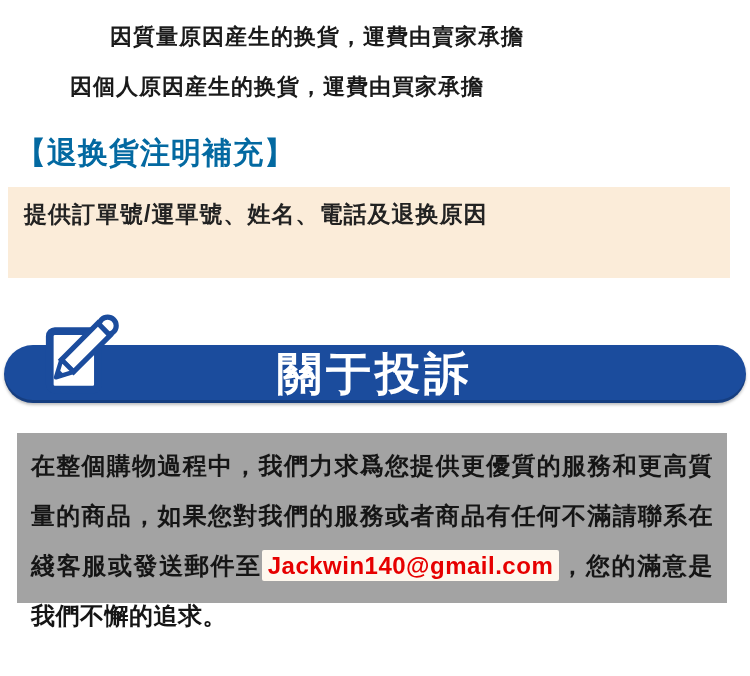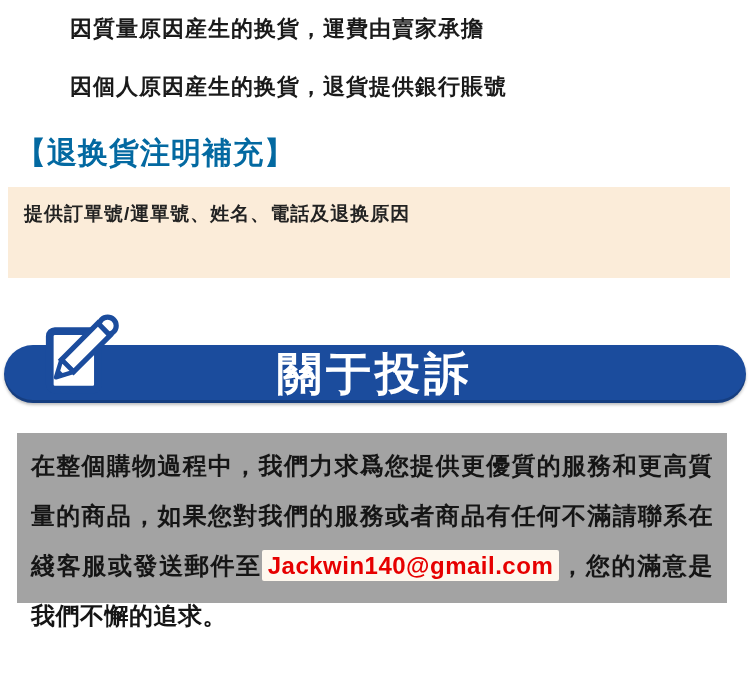--- a/index.html
+++ b/index.html
@@ -9,34 +9,34 @@
     background:#ffffff;
     overflow:hidden;
     font-family:"Liberation Sans","DejaVu Sans",sans-serif;
     color:#111111;
   }
   .note-line{
     position:absolute;left:70px;
     font-size:22px;font-weight:700;letter-spacing:1px;
     white-space:nowrap;color:#1a1a1a;
   }
-  .note-line.l1{top:14px;}
+  .note-line.l1{top:22px;margin-left:40px;}
   .note-line.l2{top:72px;}
   .section-heading{
     position:absolute;left:16px;top:133px;
     font-size:30px;font-weight:700;letter-spacing:1px;
     color:#0369a1;white-space:nowrap;
   }
   .return-box{
     position:absolute;left:8px;top:187px;width:722px;height:91px;
     background:#fbecd9;box-sizing:border-box;
     padding:8px 16px;
   }
   .return-box .line{
-    font-size:19px;font-weight:600;letter-spacing:1px;
+    font-size:23px;font-weight:600;letter-spacing:1px;
     line-height:38px;white-space:nowrap;color:#222222;
   }
   .banner{
     position:absolute;left:4px;top:345px;width:742px;height:58px;
     background:#1b4c9d;border-radius:29px;
     box-shadow:0 2px 3px rgba(0,0,0,0.25), inset 0 -3px 0 rgba(0,0,0,0.18);
   }
   .banner .title{
     width:100%;text-align:center;
     font-size:45px;font-weight:700;letter-spacing:4px;
@@ -60,21 +60,21 @@
     background:#fef8ee;padding:2px 6px;border-radius:2px;
     text-decoration:none;cursor:pointer;
   }
 </style>
 </head>
 <body>
 
 <div class="canvas">
 
   <div class="note-line l1">因質量原因産生的换貨，運費由賣家承擔</div>
-  <div class="note-line l2">因個人原因産生的换貨，退貨提供銀行賬號</div>
+  <div class="note-line l2">因個人原因産生的换貨，運費由買家承擔</div>
 
   <div class="section-heading">【退换貨注明補充】</div>
 
   <div class="return-box">
     <div class="line">提供訂單號/運單號、姓名、電話及退换原因</div>
   </div>
 
   <div class="banner">
     <div class="title">關于投訴</div>
   </div>

